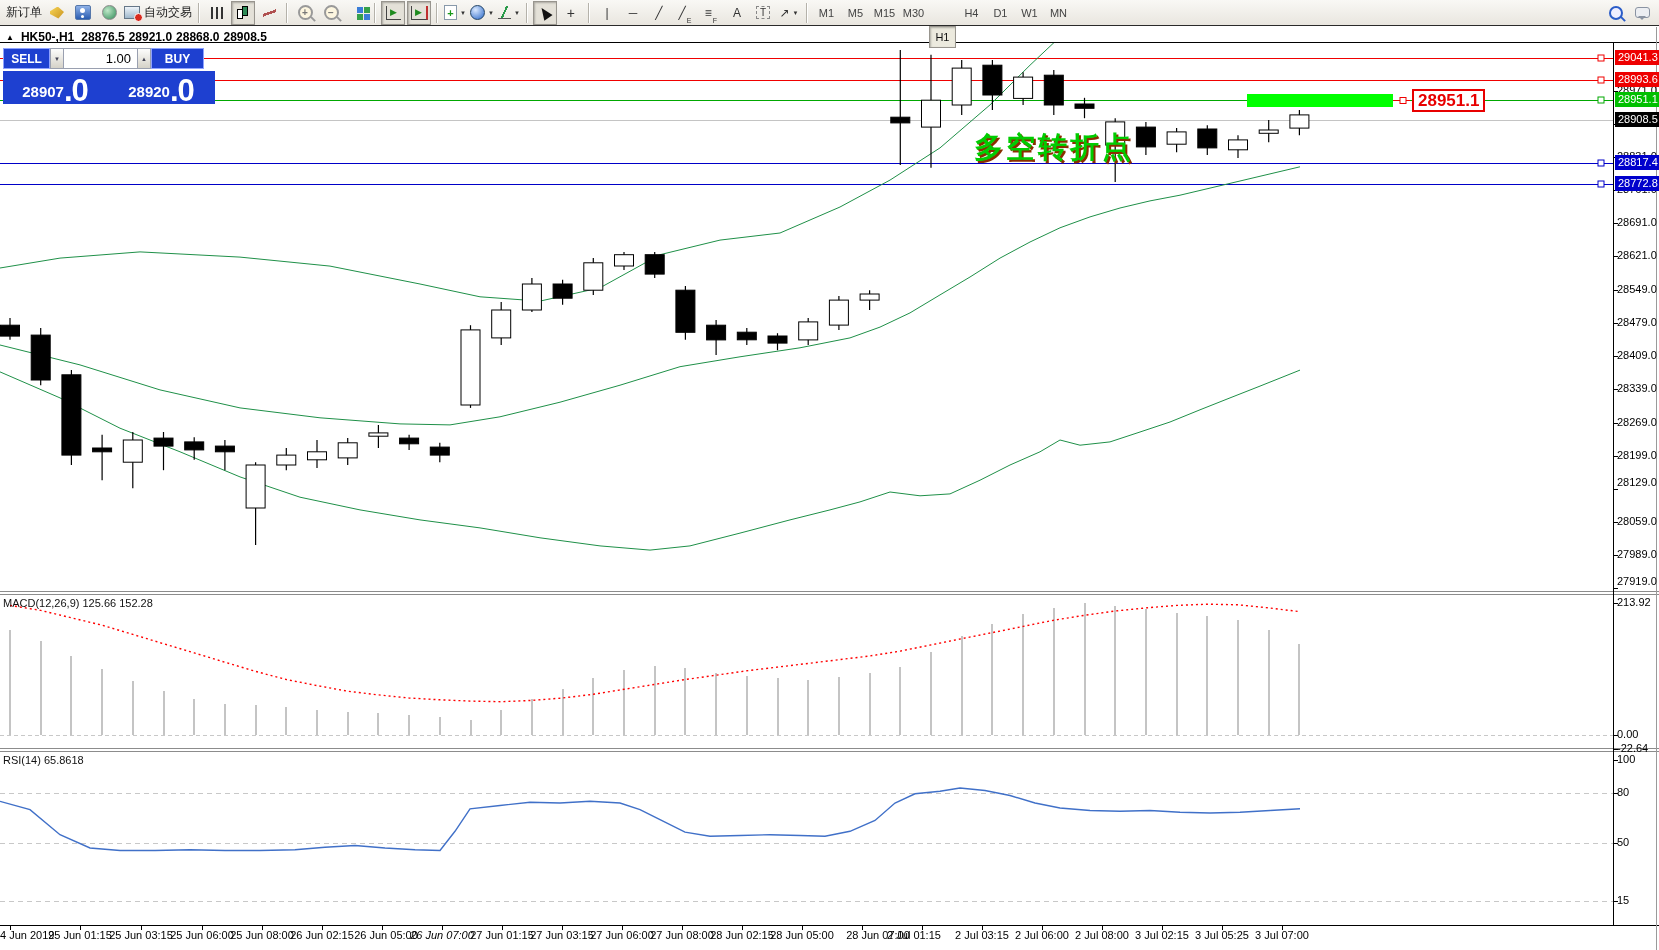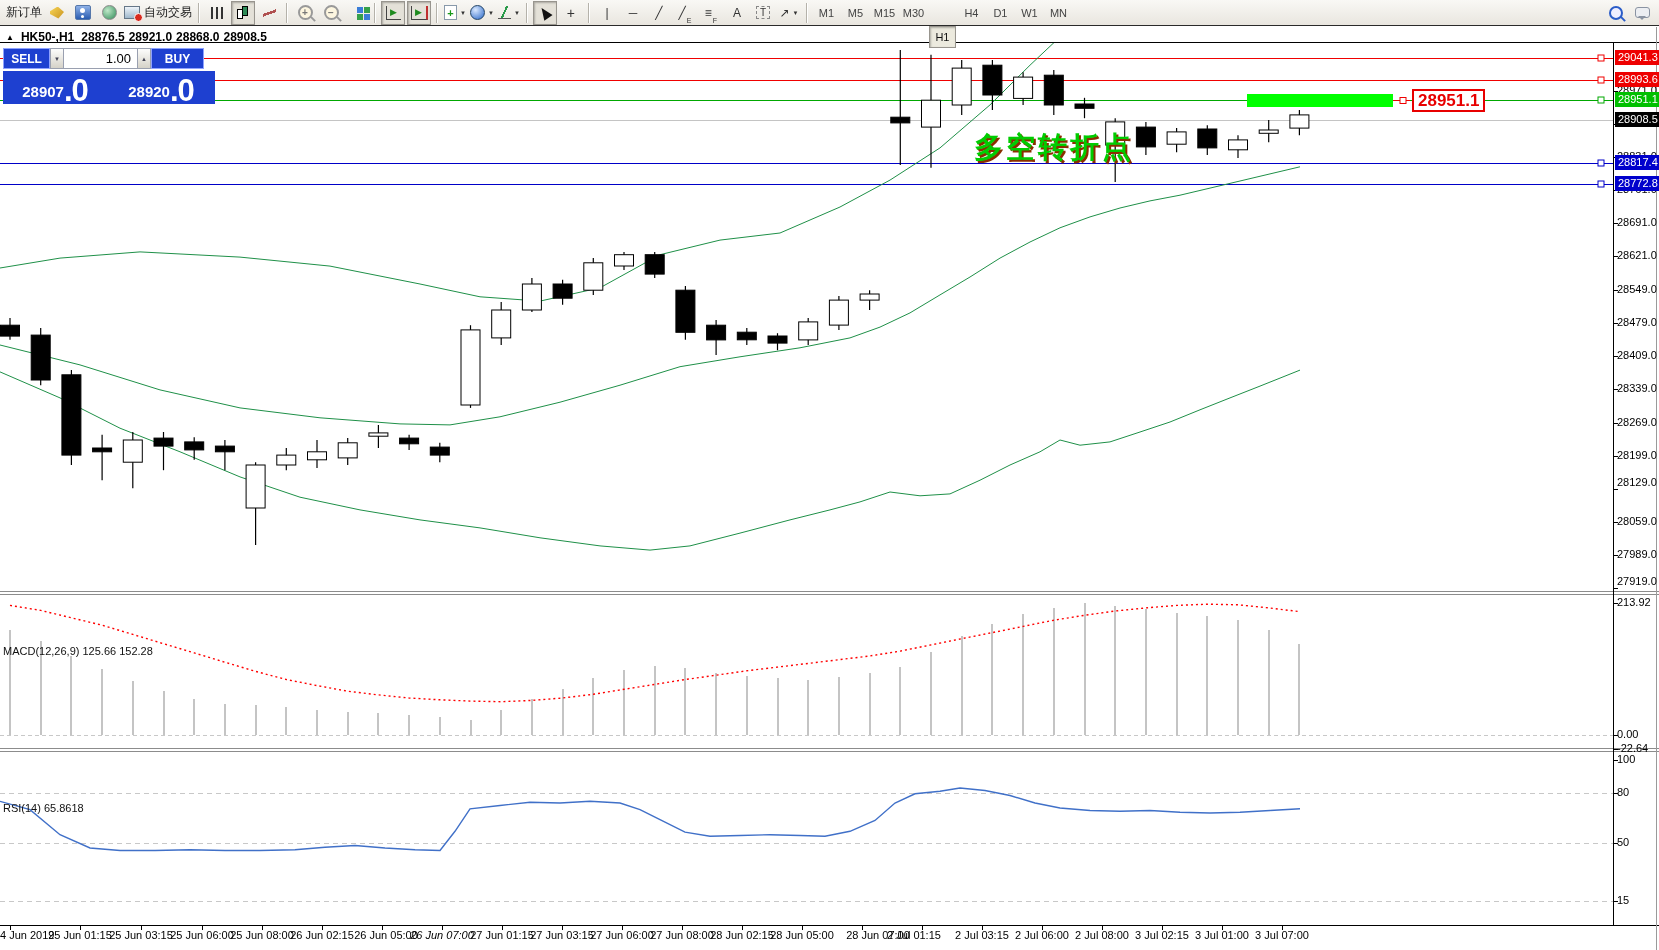--- a/index.html
+++ b/index.html
@@ -86,21 +86,21 @@
   .price-row{display:flex;gap:0;margin-top:2px;}
   .price-box{background:#1e40d0;color:#fff;height:33px;display:flex;align-items:flex-end;justify-content:center;}
   .price-box.sell{width:104px;}.price-box.buy{width:108px;}
   .p-small{font-size:15px;font-weight:bold;padding-bottom:4px;}
   .p-big{font-size:31px;line-height:0.88;font-weight:bold;letter-spacing:-1px;}
   
   .ptick{position:absolute;left:1617px;font-size:11px;color:#000;height:13px;line-height:13px;
     white-space:nowrap;z-index:5;}
   .plabel{position:absolute;left:1615px;font-size:11px;color:#fff;height:15px;line-height:15px;
     padding:0 3px;white-space:nowrap;z-index:6;}
-  .ind-label{position:absolute;left:3px;font-size:11px;color:#111;z-index:5;white-space:nowrap;margin-top:48px;}
+  .ind-label{position:absolute;left:3px;font-size:11px;color:#111;z-index:5;white-space:nowrap;}
   .tlabel{position:absolute;top:929px;font-size:11px;color:#000;white-space:nowrap;z-index:5;transform:translateX(-50%);}
   .tlabel.first{transform:none;}
   
   #annotation{position:absolute;left:974px;top:128px;z-index:8;font-size:29px;font-weight:bold;
     letter-spacing:3px;color:#00cc00;text-shadow:2px 2px 0 #8b2e00;white-space:nowrap;}
   #price-tag{position:absolute;left:1412px;top:89px;z-index:8;border:2px solid #e80000;background:#fff;
     color:#e80000;font-size:17px;font-weight:bold;height:19px;line-height:19px;padding:0 4px;}
 </style>
 </head>
 <body>
@@ -543,15 +543,15 @@
     <div class="tlabel" data-name="time-axis-label" style="left: 622px;">27 Jun 06:00</div>
     <div class="tlabel" data-name="time-axis-label" style="left: 682px;">27 Jun 08:00</div>
     <div class="tlabel" data-name="time-axis-label" style="left: 742px;">28 Jun 02:15</div>
     <div class="tlabel" data-name="time-axis-label" style="left: 802px;">28 Jun 05:00</div>
     <div class="tlabel" data-name="time-axis-label" style="left: 878px;">28 Jun 07:00</div>
     <div class="tlabel" data-name="time-axis-label" style="left: 910px; padding-left: 8px;">2 Jul 01:15</div>
     <div class="tlabel" data-name="time-axis-label" style="left: 982px;">2 Jul 03:15</div>
     <div class="tlabel" data-name="time-axis-label" style="left: 1042px;">2 Jul 06:00</div>
     <div class="tlabel" data-name="time-axis-label" style="left: 1102px;">2 Jul 08:00</div>
     <div class="tlabel" data-name="time-axis-label" style="left: 1162px;">3 Jul 02:15</div>
-    <div class="tlabel" data-name="time-axis-label" style="left: 1222px;">3 Jul 01:00</div>
+    <div class="tlabel" data-name="time-axis-label" style="left: 1222px;">3 Jul 05:25</div>
     <div class="tlabel" data-name="time-axis-label" style="left: 1282px;">3 Jul 07:00</div>
   </div>
 
 </body></html>

